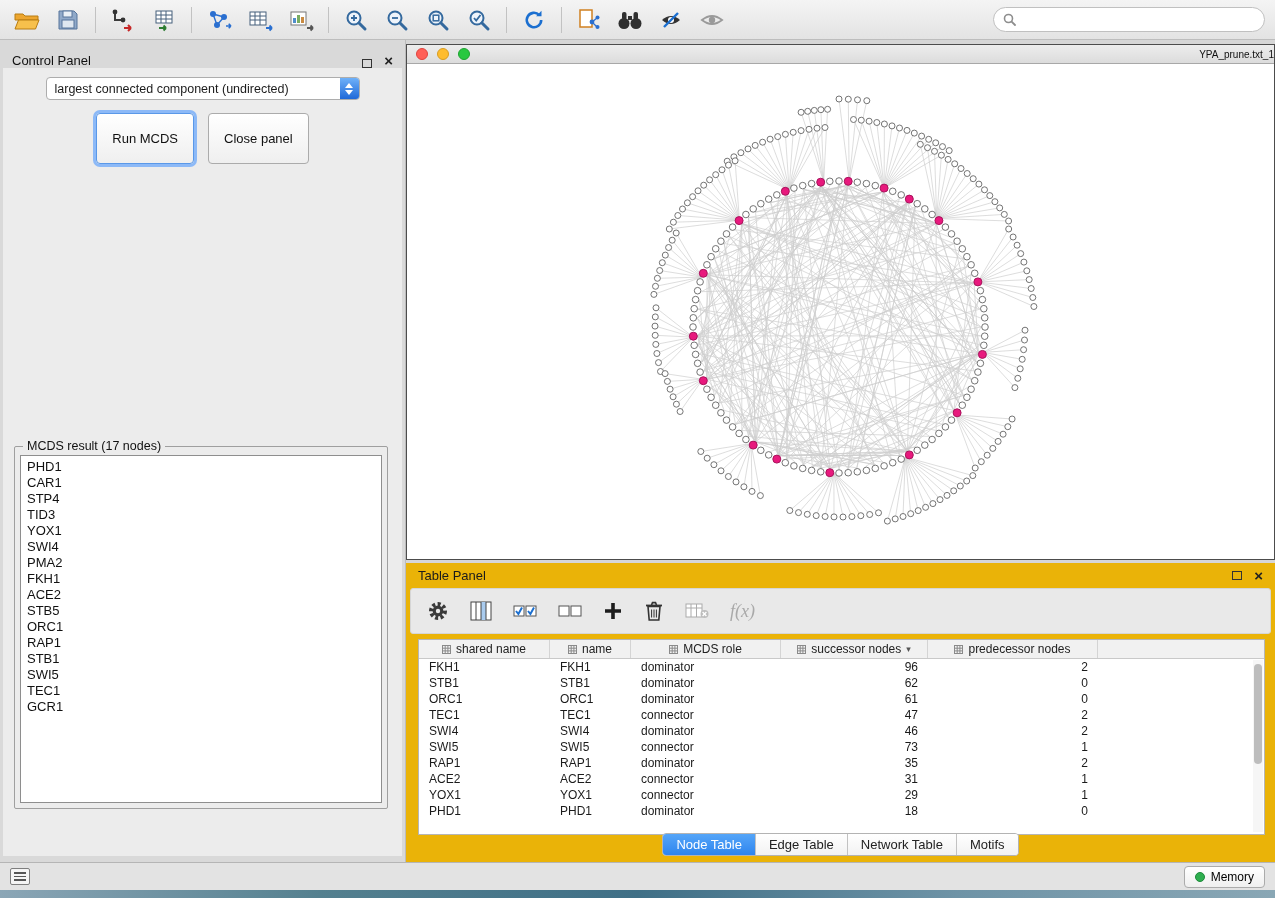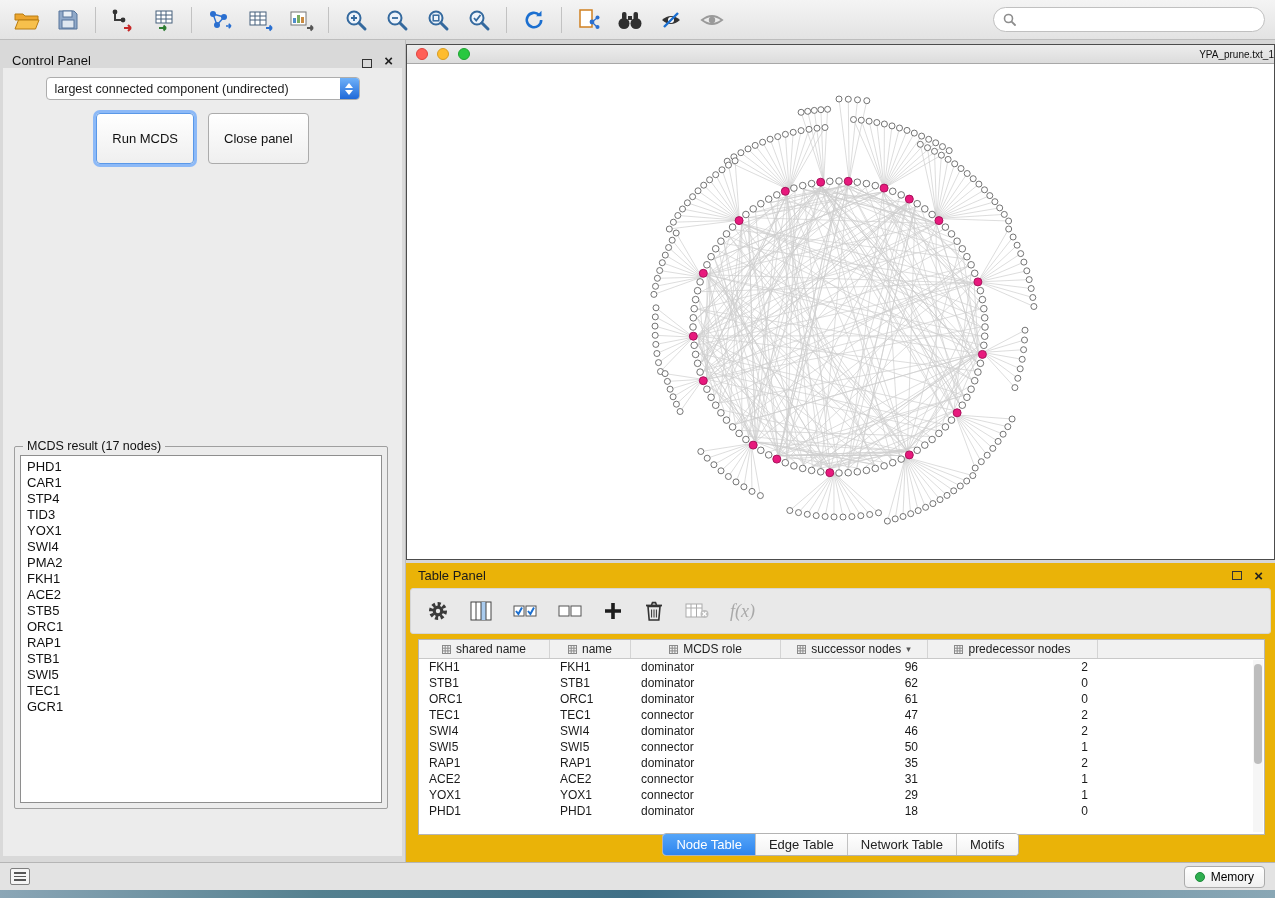--- a/index.html
+++ b/index.html
@@ -1060,21 +1060,21 @@
           <div class="tcell w1">SWI4</div>
           <div class="tcell w2">SWI4</div>
           <div class="tcell w3">dominator</div>
           <div class="tcell w4">46</div>
           <div class="tcell w5">2</div>
         </div>
         <div class="trow">
           <div class="tcell w1">SWI5</div>
           <div class="tcell w2">SWI5</div>
           <div class="tcell w3">connector</div>
-          <div class="tcell w4">50</div>
+          <div class="tcell w4">73</div>
           <div class="tcell w5">1</div>
         </div>
         <div class="trow">
           <div class="tcell w1">RAP1</div>
           <div class="tcell w2">RAP1</div>
           <div class="tcell w3">dominator</div>
           <div class="tcell w4">35</div>
           <div class="tcell w5">2</div>
         </div>
         <div class="trow">

